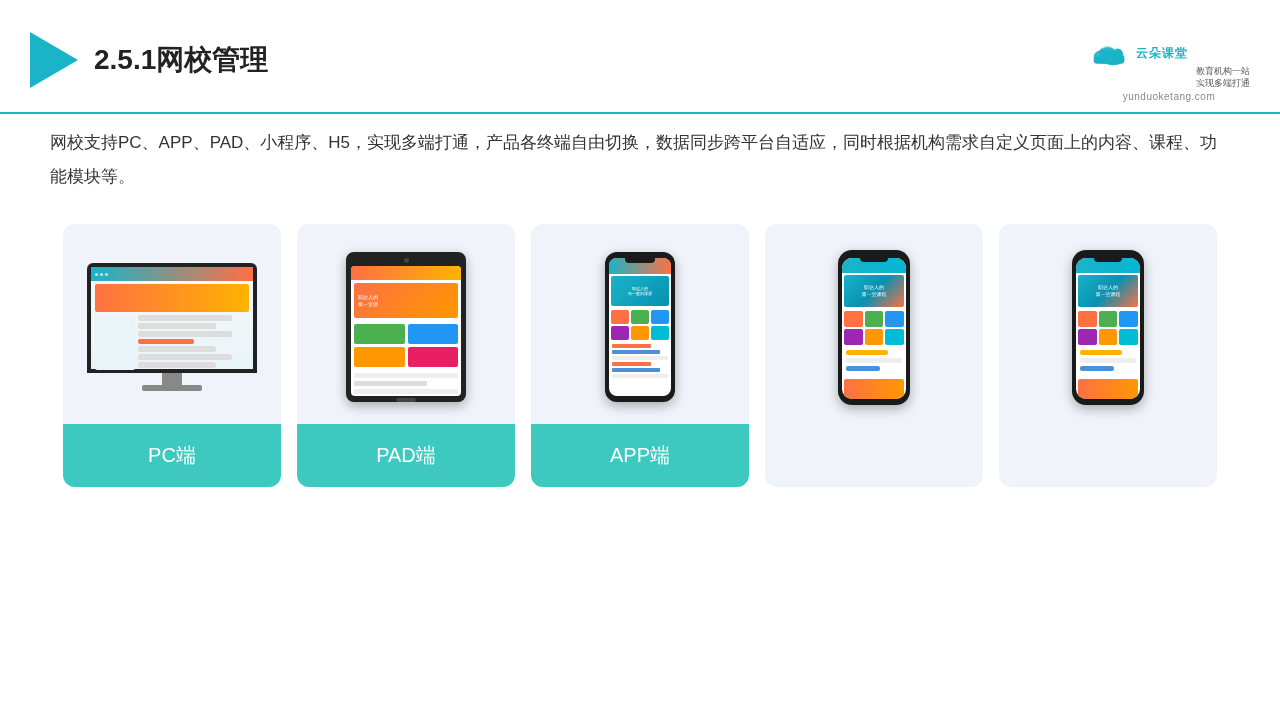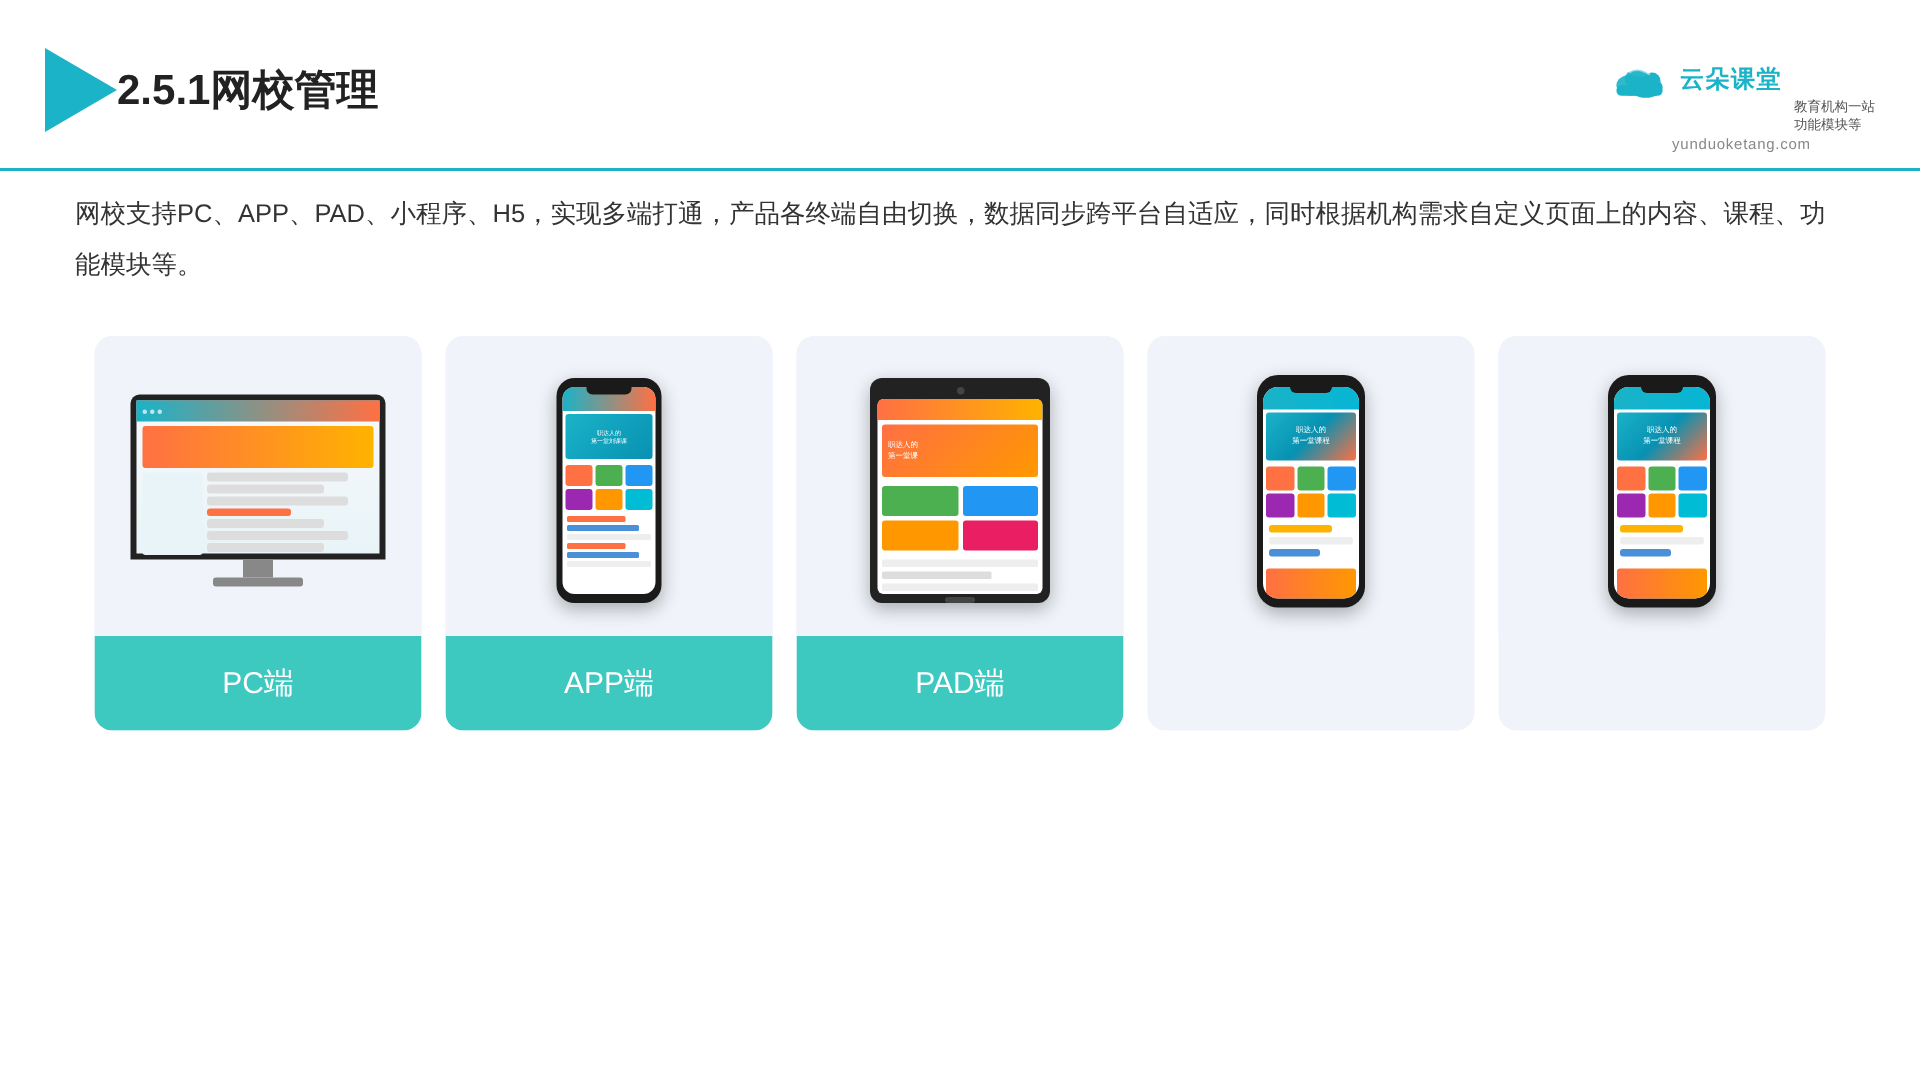--- a/index.html
+++ b/index.html
@@ -17,20 +17,21 @@
       display: flex;
       align-items: center;
       justify-content: space-between;
       padding: 18px 30px 10px 30px;
       border-bottom: 2px solid #1ab3c8;
     }
 
     .header-left {
       display: flex;
       align-items: center;
+      gap: 16px;
     }
 
     .logo-triangle {
       width: 0;
       height: 0;
       border-top: 28px solid transparent;
       border-bottom: 28px solid transparent;
       border-left: 48px solid #1ab3c8;
     }
 
@@ -51,21 +52,21 @@
       align-items: center;
       gap: 6px;
     }
 
     .cloud-icon {
       width: 42px;
       height: 28px;
     }
 
     .brand-name {
-      font-size: 16px;
+      font-size: 12px;
       font-weight: bold;
       color: #1ab3c8;
       letter-spacing: 1px;
     }
 
     .brand-url {
       font-size: 10px;
       color: #888;
       margin-top: 2px;
       letter-spacing: 0.5px;
@@ -417,21 +418,21 @@
         <ellipse cx="36" cy="24" rx="16" ry="10" fill="#1ab3c8"></ellipse>
         <ellipse cx="28" cy="16" rx="12" ry="9" fill="#1ab3c8" opacity="0.95"></ellipse>
         <circle cx="42" cy="18" r="8" fill="#1ab3c8"></circle>
         <rect x="8" y="22" width="44" height="10" rx="5" fill="#1ab3c8"></rect>
 
         <path d="M20 10 Q28 4 40 12" stroke="#fff" stroke-width="2" fill="none" opacity="0.5"></path>
       </svg>
       <span class="brand-name">云朵课堂</span>
       <div style="font-size:9px;color:#555;line-height:1.3;margin-left:2px;margin-top:48px;">
         <div>教育机构一站</div>
-        <div>功能模块等</div>
+        <div>实现多端打通</div>
       </div>
     </div>
     <div class="brand-url">yunduoketang.com</div>
   </div>
 </div>
 
 <div class="main-content">
   <p class="description">网校支持PC、APP、PAD、小程序、H5，实现多端打通，产品各终端自由切换，数据同步跨平台自适应，同时根据机构需求自定义页面上的内容、课程、功能模块等。</p>
 
   <div class="cards-container">
@@ -465,20 +466,47 @@
           </div>
           <div class="monitor-stand-neck"></div>
           <div class="monitor-stand-base"></div>
         </div>
       </div>
       <div class="card-label">PC端</div>
     </div>
 
     <div class="card">
       <div class="card-image-area">
+        <div class="tablet-mockup">
+          <div class="tablet-camera"></div>
+          <div class="tablet-screen">
+            <div class="tablet-screen-top"></div>
+            <div class="tablet-banner">
+              <div style="font-size:5px;color:#fff;line-height:1.4;">职达人的<br>第一堂课</div>
+            </div>
+            <div class="tablet-content">
+              <div class="tablet-card"></div>
+              <div class="tablet-card"></div>
+              <div class="tablet-card"></div>
+              <div class="tablet-card"></div>
+            </div>
+            <div style="padding:3px;">
+              <div style="height:5px;background:#eee;border-radius:1px;margin-bottom:3px;"></div>
+              <div style="height:5px;background:#ddd;border-radius:1px;width:70%;margin-bottom:3px;"></div>
+              <div style="height:5px;background:#eee;border-radius:1px;margin-bottom:3px;"></div>
+            </div>
+          </div>
+          <div class="tablet-bottom"></div>
+        </div>
+      </div>
+      <div class="card-label">PAD端</div>
+    </div>
+
+    <div class="card">
+      <div class="card-image-area">
         <div class="phone-mockup">
           <div class="phone-notch"></div>
           <div class="phone-screen">
             <div class="phone-screen-top"></div>
             <div class="phone-screen-banner">
               <div class="phone-screen-banner-text">职达人的<br>第一堂刘课课</div>
             </div>
             <div class="phone-grid">
               <div class="phone-grid-item"></div>
               <div class="phone-grid-item"></div>
@@ -492,47 +520,20 @@
               <div class="phone-content-row blue"></div>
               <div class="phone-content-row"></div>
               <div class="phone-content-row orange"></div>
               <div class="phone-content-row blue"></div>
               <div class="phone-content-row"></div>
             </div>
           </div>
         </div>
       </div>
       <div class="card-label">APP端</div>
-    </div>
-
-    <div class="card">
-      <div class="card-image-area">
-        <div class="tablet-mockup">
-          <div class="tablet-camera"></div>
-          <div class="tablet-screen">
-            <div class="tablet-screen-top"></div>
-            <div class="tablet-banner">
-              <div style="font-size:5px;color:#fff;line-height:1.4;">职达人的<br>第一堂课</div>
-            </div>
-            <div class="tablet-content">
-              <div class="tablet-card"></div>
-              <div class="tablet-card"></div>
-              <div class="tablet-card"></div>
-              <div class="tablet-card"></div>
-            </div>
-            <div style="padding:3px;">
-              <div style="height:5px;background:#eee;border-radius:1px;margin-bottom:3px;"></div>
-              <div style="height:5px;background:#ddd;border-radius:1px;width:70%;margin-bottom:3px;"></div>
-              <div style="height:5px;background:#eee;border-radius:1px;margin-bottom:3px;"></div>
-            </div>
-          </div>
-          <div class="tablet-bottom"></div>
-        </div>
-      </div>
-      <div class="card-label">PAD端</div>
     </div>
 
     <div class="card">
       <div class="card-image-area">
         <div class="mini-phone">
           <div class="mini-phone-notch"></div>
           <div class="mini-phone-screen">
             <div class="mini-screen-header"></div>
             <div class="mini-screen-banner">
               <div class="mini-banner-text">职达人的<br>第一堂课程</div>

